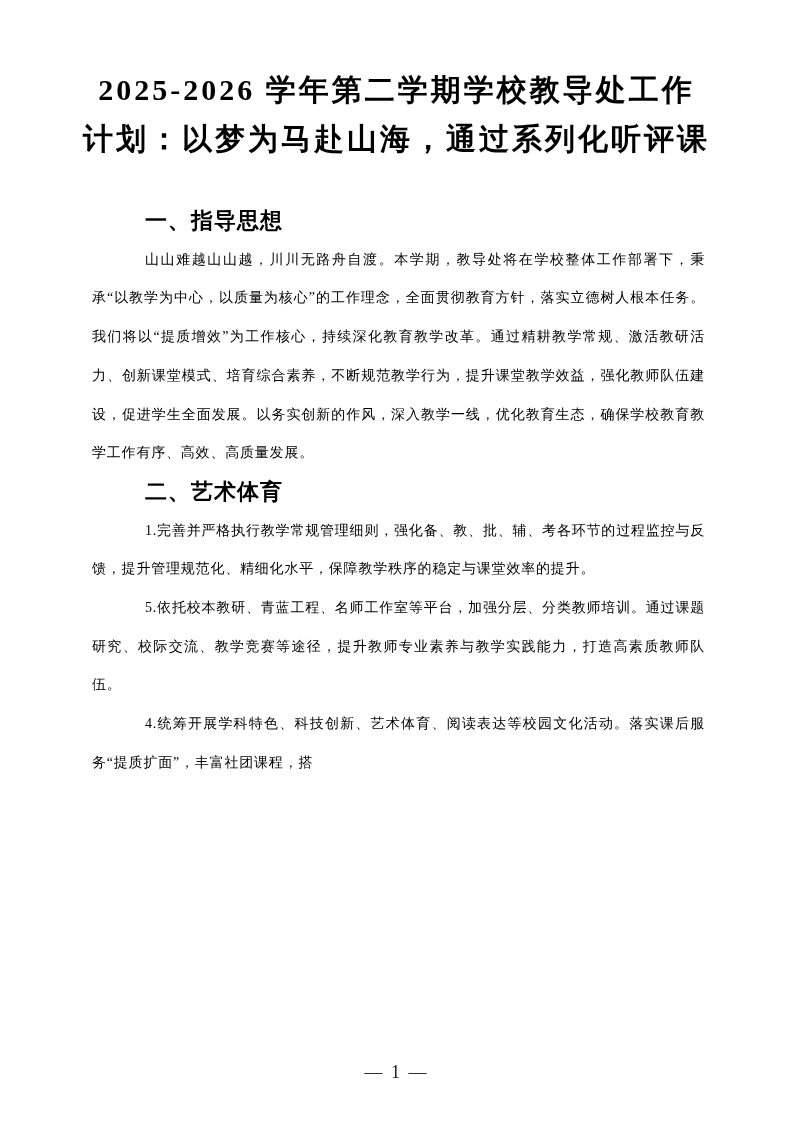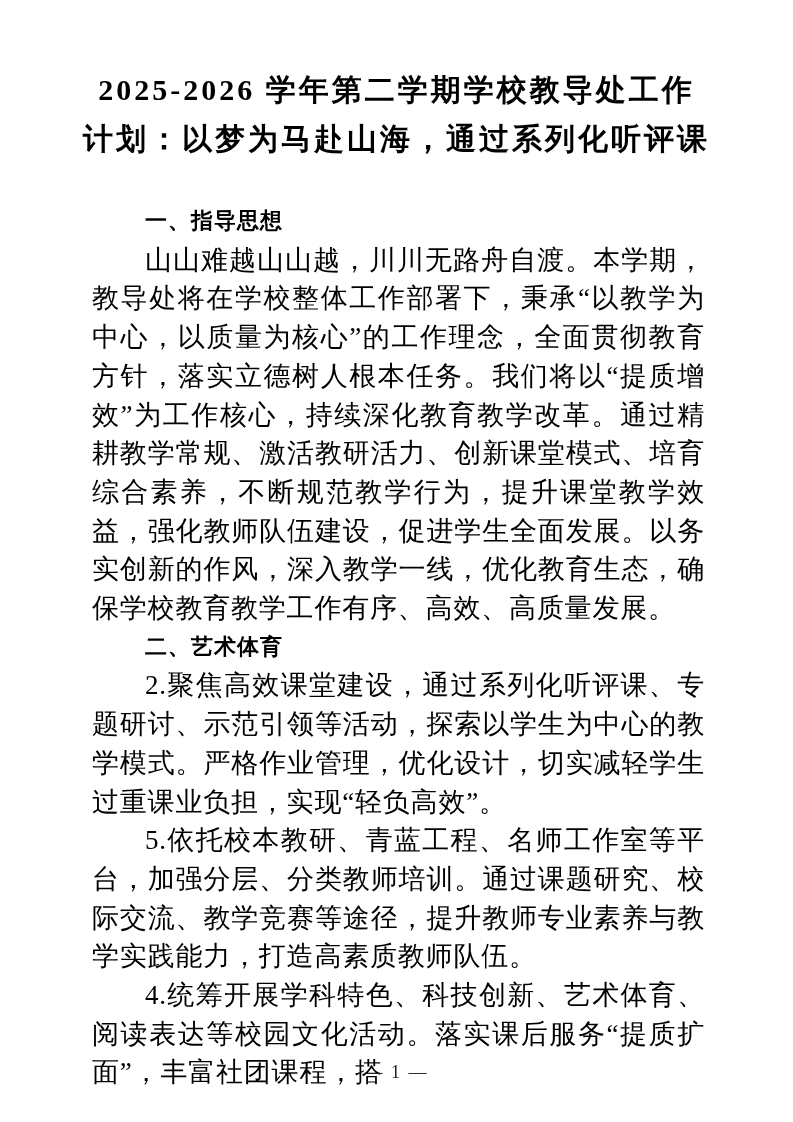--- a/index.html
+++ b/index.html
@@ -35,21 +35,21 @@
     font-family: Liberation Serif, serif;
     font-weight: 700;
     font-size: 22px;
     line-height: 38.7px;
     text-indent: 53px;
     letter-spacing: 1px;
   }
   .para {
     margin: 0;
     font-family: "Liberation Serif", serif;
-    font-size: 27px;
+    font-size: 14px;
     line-height: 38.7px;
     text-align: justify;
     text-indent: 53px;
     letter-spacing: 0.8px;
   }
   .footer {
     position: absolute;
     left: 0;
     right: 0;
     bottom: 46px;
@@ -72,21 +72,21 @@
 
   <div class="content">
 
     <div>
       <h2 class="section-heading">一、指导思想</h2>
       <p class="para">山山难越山山越，川川无路舟自渡。本学期，教导处将在学校整体工作部署下，秉承“以教学为中心，以质量为核心”的工作理念，全面贯彻教育方针，落实立德树人根本任务。我们将以“提质增效”为工作核心，持续深化教育教学改革。通过精耕教学常规、激活教研活力、创新课堂模式、培育综合素养，不断规范教学行为，提升课堂教学效益，强化教师队伍建设，促进学生全面发展。以务实创新的作风，深入教学一线，优化教育生态，确保学校教育教学工作有序、高效、高质量发展。</p>
     </div>
 
     <div>
       <h2 class="section-heading">二、艺术体育</h2>
-      <p class="para">2.聚焦高效课堂建设，通过系列化听评课、专题研讨、示范引领等活动，探索以学生为中心的教学模式。严格作业管理，优化设计，切实减轻学生过重课业负担，实现“轻负高效”。</p>
+      <p class="para">1.完善并严格执行教学常规管理细则，强化备、教、批、辅、考各环节的过程监控与反馈，提升管理规范化、精细化水平，保障教学秩序的稳定与课堂效率的提升。</p>
       <p class="para">5.依托校本教研、青蓝工程、名师工作室等平台，加强分层、分类教师培训。通过课题研究、校际交流、教学竞赛等途径，提升教师专业素养与教学实践能力，打造高素质教师队伍。</p>
       <p class="para">4.统筹开展学科特色、科技创新、艺术体育、阅读表达等校园文化活动。落实课后服务“提质扩面”，丰富社团课程，搭</p>
     </div>
 
   </div>
 
   <div class="footer">
     <span>— 1 —</span>
   </div>
 

